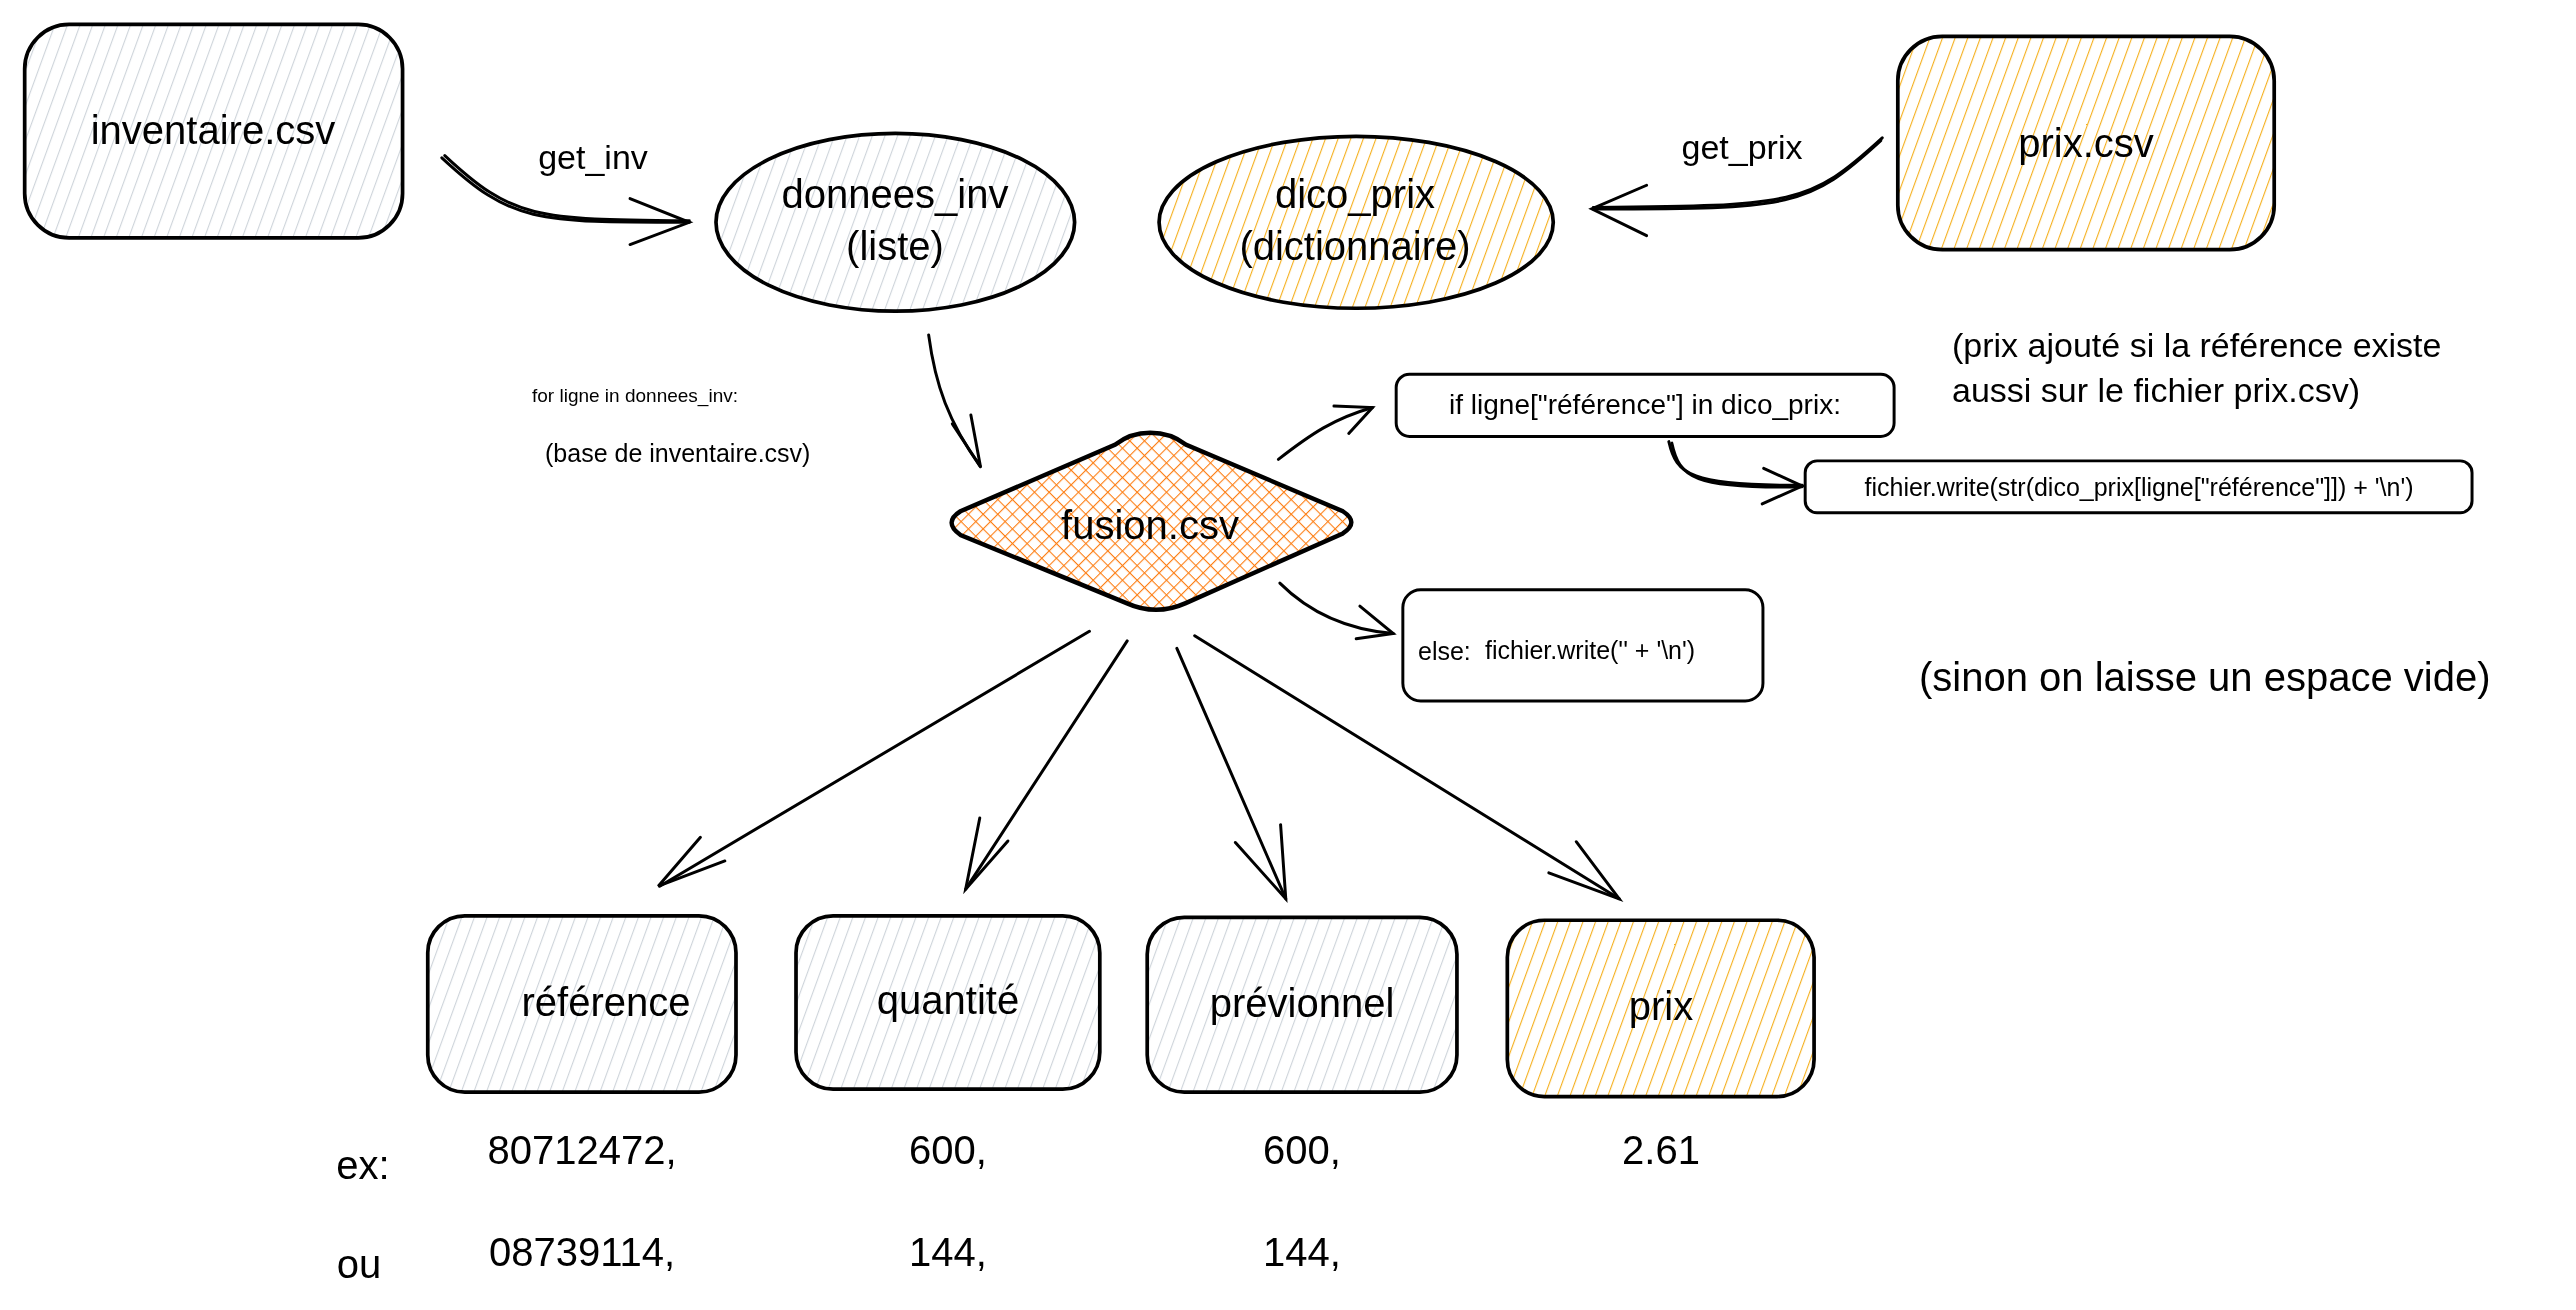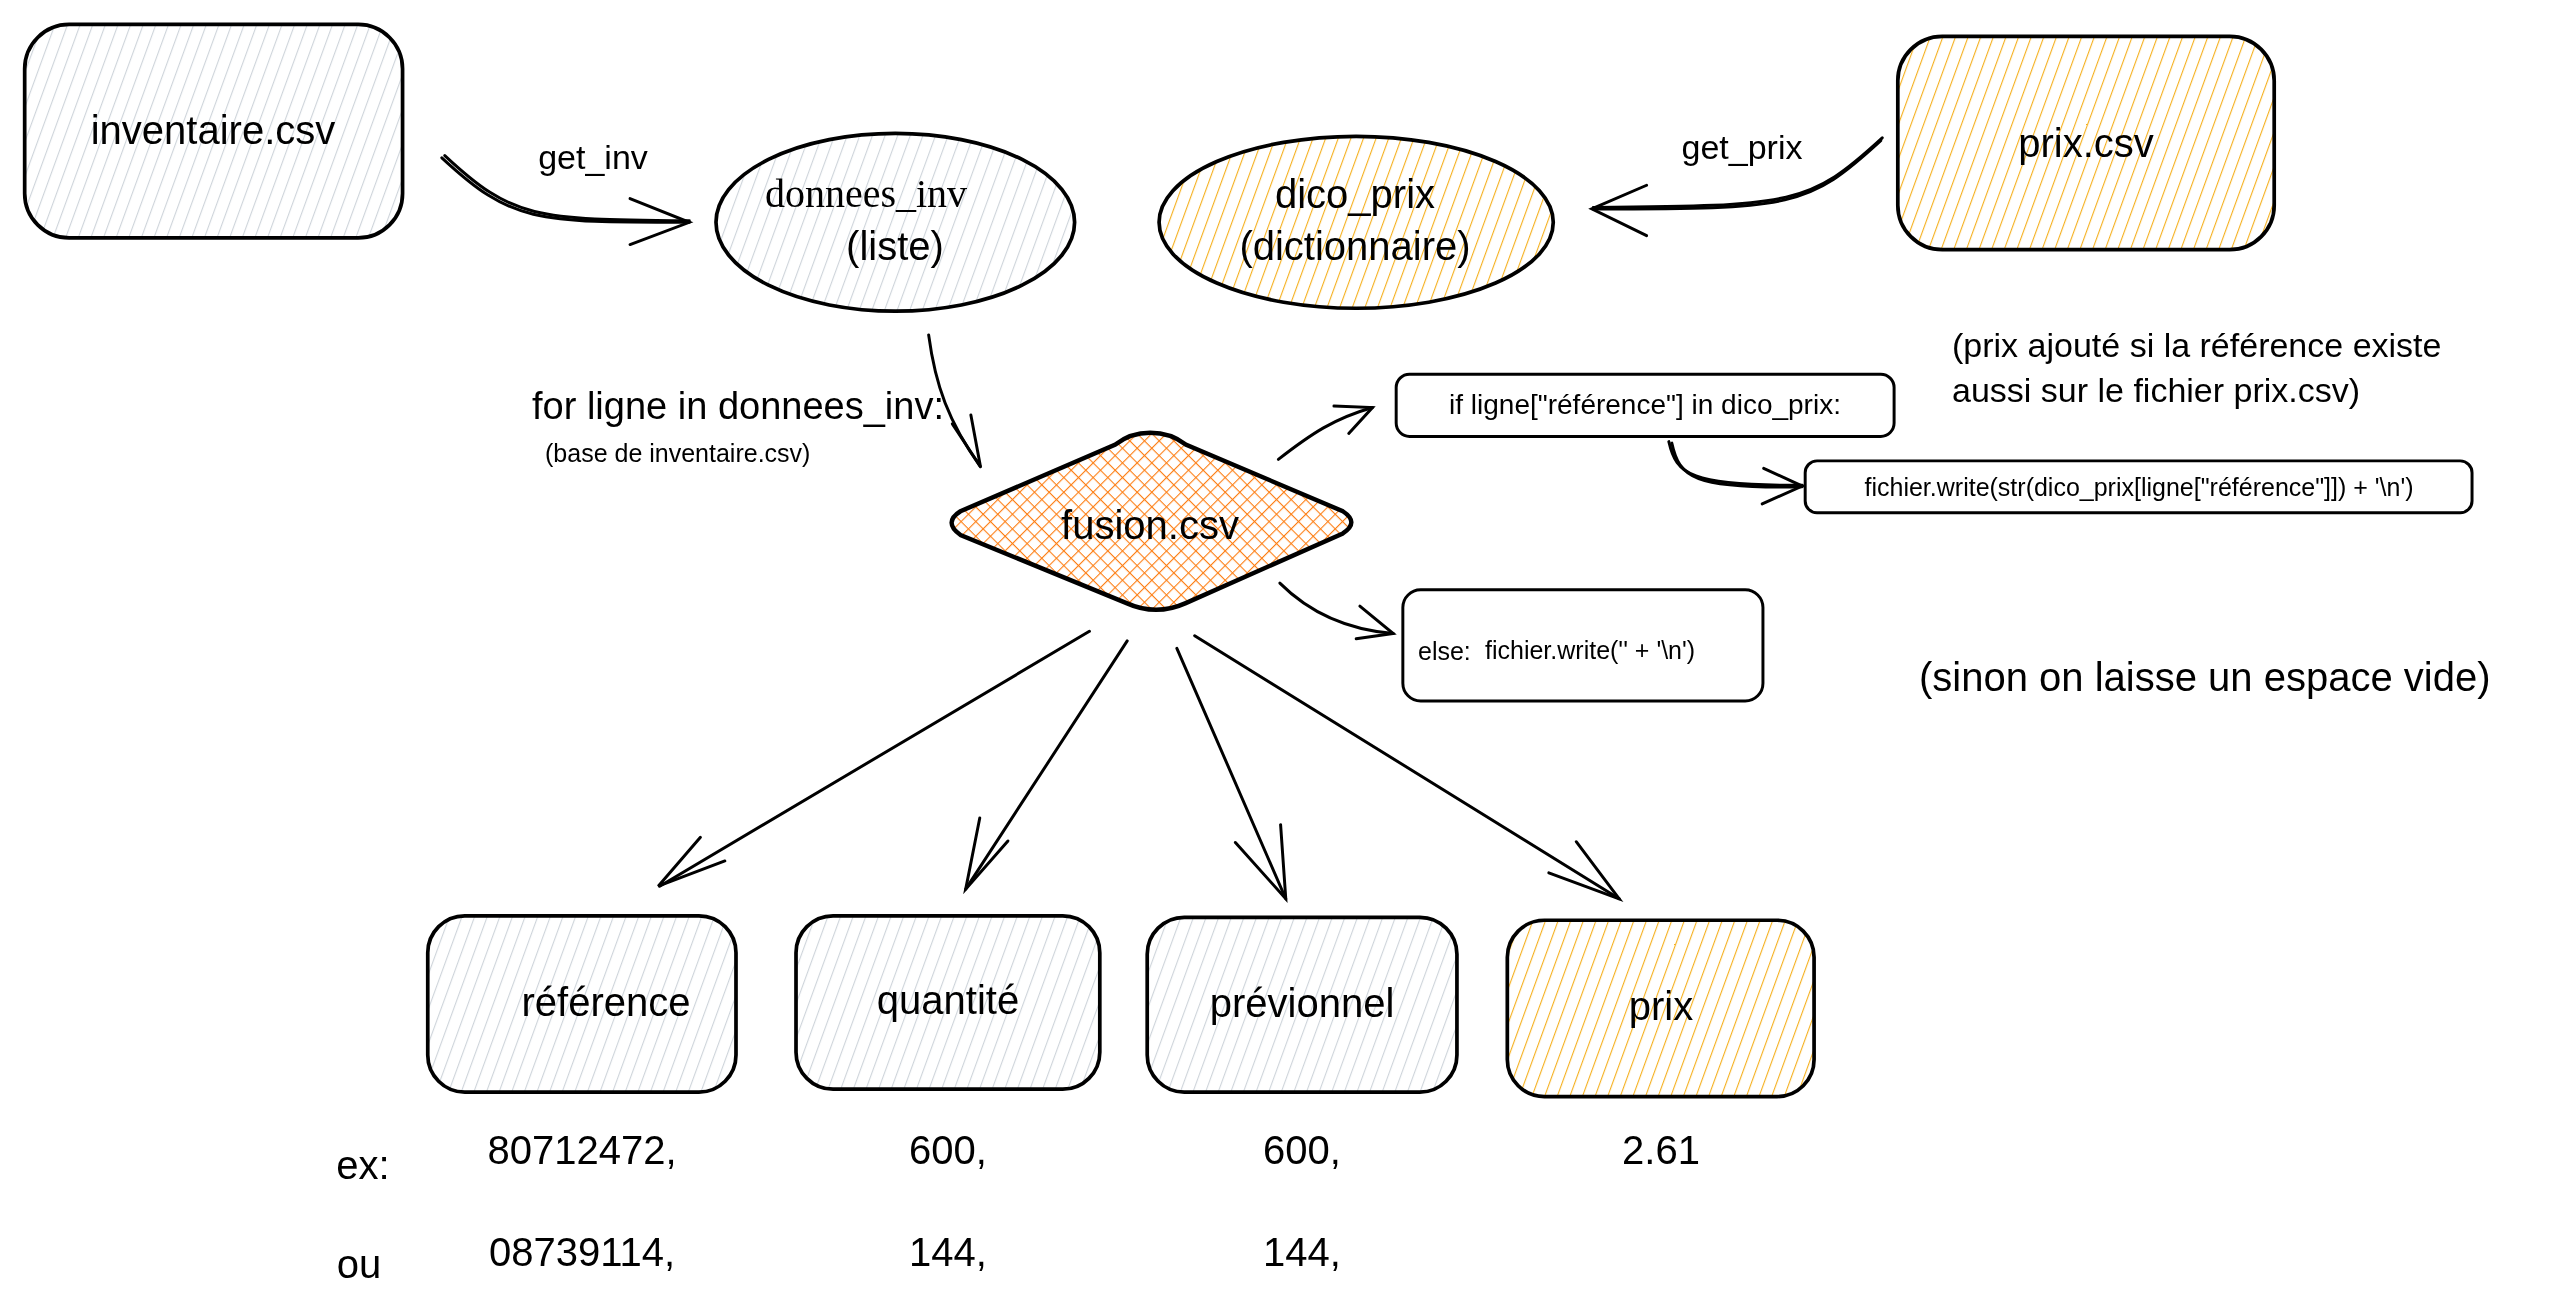--- a/index.html
+++ b/index.html
@@ -2,21 +2,21 @@
 <html style="font-size:12px"><head>
 <meta charset="utf-8">
 <style>
   html, body { margin: 0; padding: 0; background: #ffffff; }
   body { width: 2576px; height: 1310px; position: relative; overflow: hidden; font-family: "Liberation Sans", sans-serif; color: #000; }
   svg#canvas { position: absolute; left: 0; top: 0; width: 2576px; height: 1310px; }
   .lbl { position: absolute; white-space: nowrap; font-family: "Liberation Sans", sans-serif; color: #000; line-height: 1.15; }
   .center { transform: translate(-50%, -50%); text-align: center; }
   .big { font-size: 40px; }
   .mid { font-size: 34px; }
-  .small { font-size: 38px; }
+  .small { font-size: 19px; }
   .code { font-size: 28px; }
   .code-sm { font-size: 25px; }
 </style>
 </head>
 <body>
 
 <svg id="canvas" viewBox="0 0 3476 1768" xmlns="http://www.w3.org/2000/svg">
   <defs>
     <pattern id="hatch-gray" patternUnits="userSpaceOnUse" width="16" height="16" patternTransform="rotate(20)">
       <line x1="0" y1="0" x2="0" y2="16" stroke="#ced4da" stroke-width="3"></line>
@@ -100,21 +100,21 @@
 
   <rect x="577" y="1236" width="416" height="238" rx="50" ry="50" fill="url(#hatch-gray)" stroke="#000" stroke-width="5"></rect>
   <rect x="1074" y="1236" width="410" height="234" rx="50" ry="50" fill="url(#hatch-gray)" stroke="#000" stroke-width="5"></rect>
   <rect x="1548" y="1238" width="418" height="236" rx="50" ry="50" fill="url(#hatch-gray)" stroke="#000" stroke-width="5"></rect>
   <rect x="2034" y="1242" width="414" height="238" rx="50" ry="50" fill="url(#hatch-yellow)" stroke="#000" stroke-width="5"></rect>
 </svg>
 
 <div class="lbl big center" style="left:213px; top:130px;text-align:center;">inventaire.csv</div>
 <div class="lbl mid center" style="left:593px; top:158px;">get_inv</div>
 
-<div class="lbl big center" style="left:866px; top:194px;font-family:Liberation Serif, serif;">donnees_inv</div>
+<div class="lbl big center" style="left:895px; top:194px;">donnees_inv</div>
 <div class="lbl big center" style="left:895px; top:246px;">(liste)</div>
 
 <div class="lbl big center" style="left:1355px; top:194px;">dico_prix</div>
 <div class="lbl big center" style="left:1355px; top:246px;">(dictionnaire)</div>
 
 <div class="lbl big center" style="left:2086px; top:143px;">prix.csv</div>
 <div class="lbl mid center" style="left:1742px; top:148px;">get_prix</div>
 
 <div class="lbl small" style="left:532px; top:385px;">for ligne in donnees_inv:</div>
 <div class="lbl code-sm" style="left:545px; top:439px;">(base de inventaire.csv)</div>

